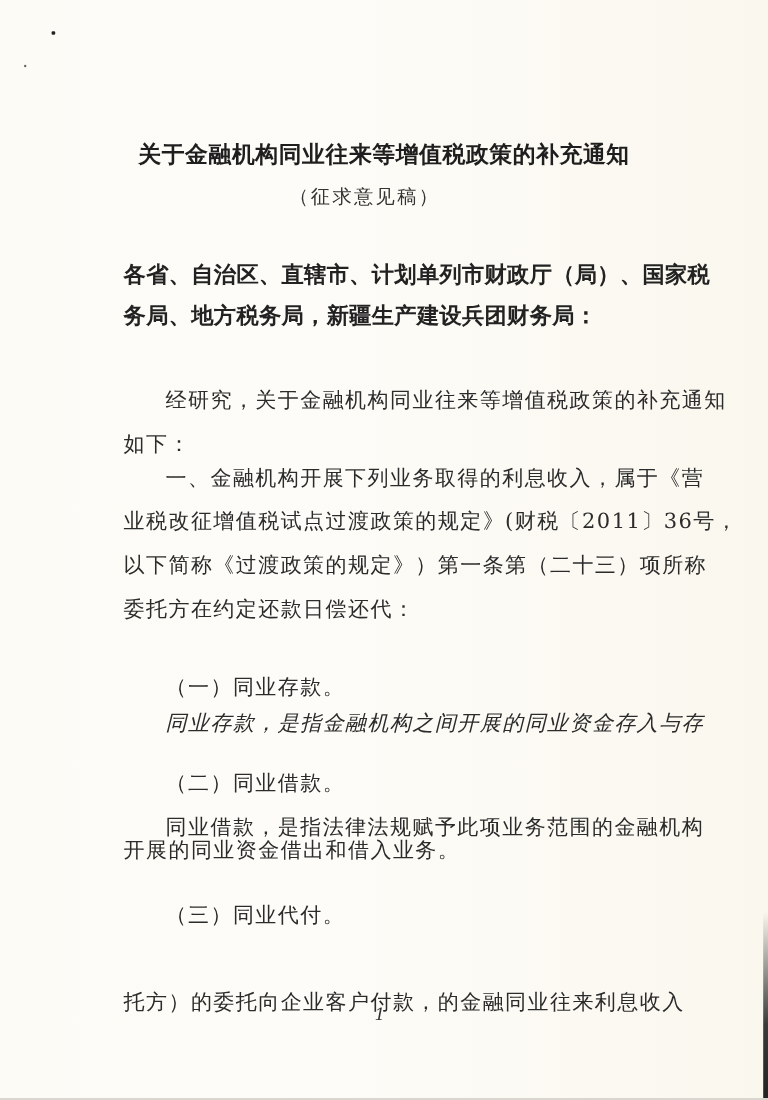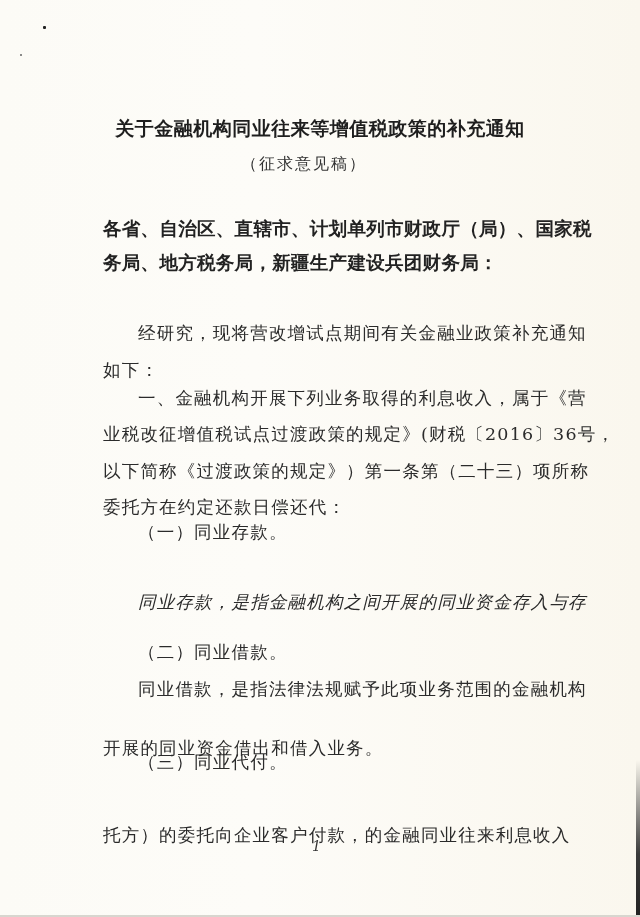--- a/index.html
+++ b/index.html
@@ -94,31 +94,31 @@
 <div class="page">
   <div class="speck" style="left:43px;top:26px;"></div>
   <div class="speck" style="left:20px;top:54px;width:2px;height:2px;background:#666;"></div>
 
   <div class="title">关于金融机构同业往来等增值税政策的补充通知</div>
   <div class="subtitle">（征求意见稿）</div>
 
   <div class="address" style="top:216px;">各省、自治区、直辖市、计划单列市财政厅（局）、国家税</div>
   <div class="address" style="top:250px;">务局、地方税务局，新疆生产建设兵团财务局：</div>
 
-  <div class="line indent" style="top:321px;">经研究，现将营改增试点期间有关金融业政策补充通知</div>
+  <div class="line indent" style="top:321px;">经研究，关于金融机构同业往来等增值税政策的补充通知</div>
   <div class="line" style="top:358px;">如下：</div>
   <div class="line indent" style="top:386px;font-family:Liberation Serif, serif;">一、金融机构开展下列业务取得的利息收入，属于《营</div>
-  <div class="line" style="top:422px;">业税改征增值税试点过渡政策的规定》(财税〔2016〕36号，</div>
+  <div class="line" style="top:422px;">业税改征增值税试点过渡政策的规定》(财税〔2011〕36号，</div>
   <div class="line" style="top:459px;">以下简称《过渡政策的规定》）第一条第（二十三）项所称</div>
   <div class="line" style="top:495px;">委托方在约定还款日偿还代：</div>
-  <div class="line indent" style="top:520px;">（一）同业存款。</div>
+  <div class="line indent" style="top:560px;">（一）同业存款。</div>
   <div class="line indent" style="top:590px;font-style:italic;">同业存款，是指金融机构之间开展的同业资金存入与存</div>
   <div class="line indent" style="top:640px;">（二）同业借款。</div>
   <div class="line indent" style="top:677px;">同业借款，是指法律法规赋予此项业务范围的金融机构</div>
-  <div class="line" style="top:736px;">开展的同业资金借出和借入业务。</div>
+  <div class="line" style="top:696px;">开展的同业资金借出和借入业务。</div>
   <div class="line indent" style="top:750px;">（三）同业代付。</div>
   <div class="line" style="top:823px;">托方）的委托向企业客户付款，的金融同业往来利息收入</div>
 
   <div class="page-number">1</div>
 
   <div class="edge-right"></div>
   <div class="edge-bottom"></div>
 </div>
 
 </body></html>

